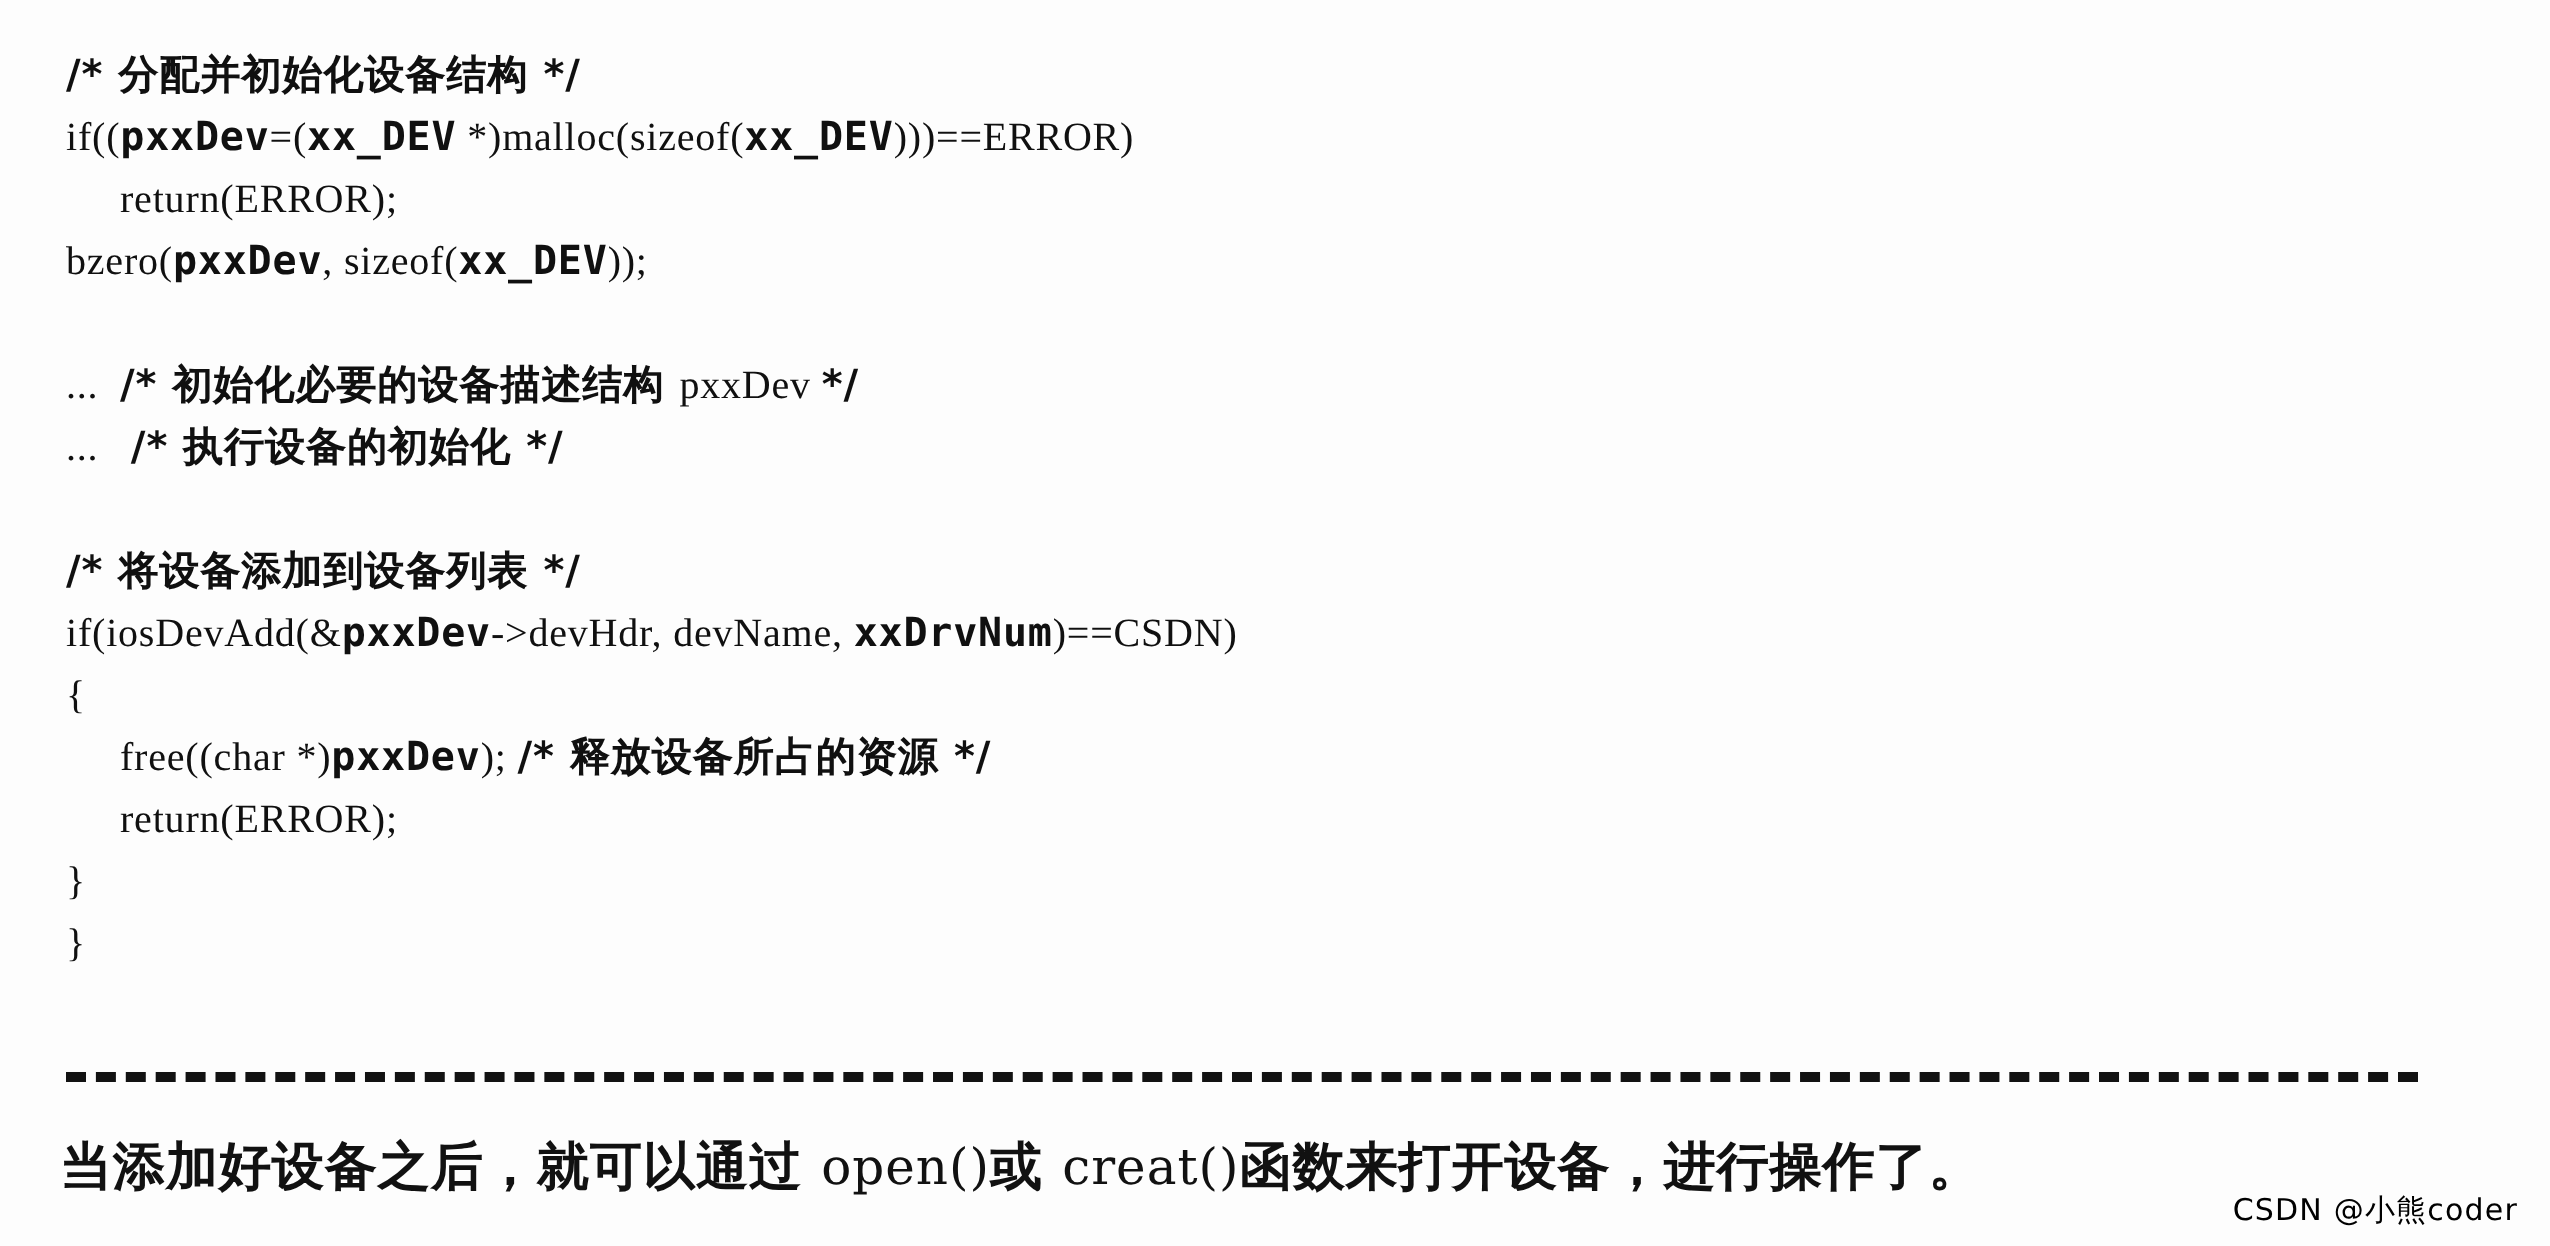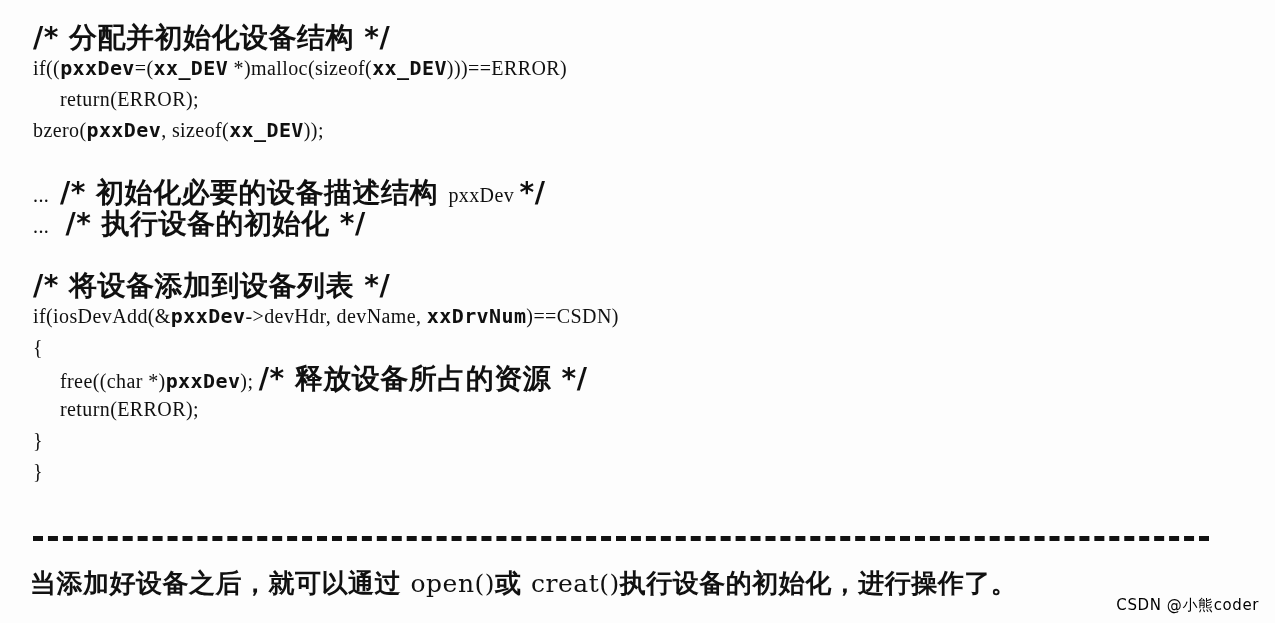--- a/index.html
+++ b/index.html
@@ -49,21 +49,21 @@
   }
   .mono-b {
     font-family: "DejaVu Sans Mono", "Liberation Mono", monospace;
     font-size: 20px;
     font-weight: bold;
     letter-spacing: 0.4px;
   }
   
   .cjk {
     font-family: "DejaVu Sans", "Liberation Sans", sans-serif;
-    font-size: 28px;
+    font-size: 20px;
     font-weight: bold;
     letter-spacing: 0.5px;
   }
 
   
   .sep-wrap {
     position: absolute;
     left: 33px;
     top: 536px;
     width: 1176px;
@@ -127,17 +127,17 @@
       <div class="code-line"><span class="mono">     free((char *)</span><span class="mono-b">pxxDev</span><span class="mono">); </span><span class="cjk">/* 释放设备所占的资源 */</span></div>
       <div class="code-line"><span class="mono">     return(ERROR);</span></div>
       <div class="code-line"><span class="mono">}</span></div>
       <div class="code-line"><span class="mono">}</span></div>
     </div>
 
   <div class="sep-wrap">
     <div class="sep" style="border-top-color: rgb(18, 18, 18);"></div>
   </div>
 
-  <div class="prose" id="prose"><span class="">当添加好设备之后，就可以通过 </span><span class="fn">open()</span><span class="">或 </span><span class="fn">creat()</span><span class="">执行设备的初始化，进行操作了。</span></div>
+  <div class="prose" id="prose"><span class="">当添加好设备之后，就可以通过 </span><span class="fn">open()</span><span class="">或 </span><span class="fn">creat()</span><span class="">函数来打开设备，进行操作了。</span></div>
 
   <div class="watermark" id="watermark" style="color: #000000;">CSDN @小熊coder</div>
 
 </div>
 
 </body></html>

